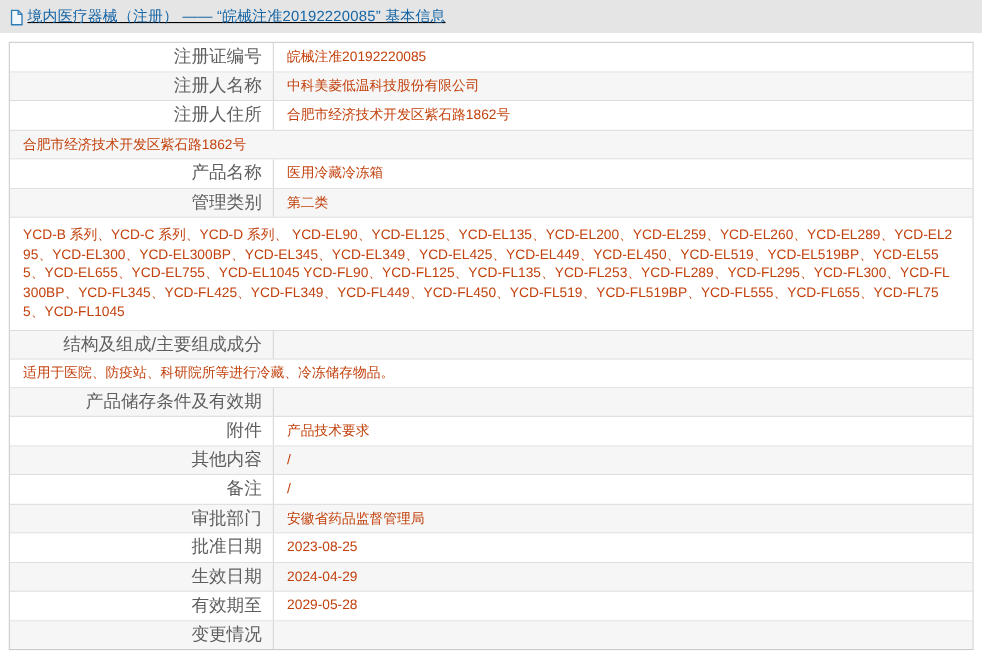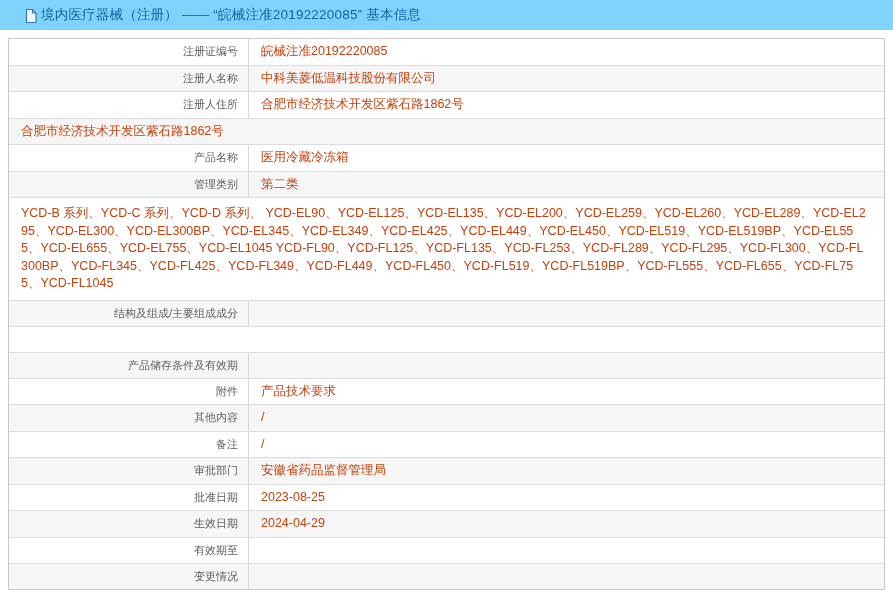--- a/index.html
+++ b/index.html
@@ -3,43 +3,43 @@
 <meta charset="utf-8">
 <style>
   html,body{margin:0;padding:0;}
   body{
     width:893px;height:595px;overflow:hidden;background:#ffffff;
     font-family:"Liberation Sans","DejaVu Sans",sans-serif;
     -webkit-font-smoothing:antialiased;
   }
   
   .header-band{
-    height:30px;background:#7dd3fc;display:flex;align-items:center;
-    padding-left:24px;box-sizing:border-box;
+    height:30px;background:#e5e5e5;display:flex;align-items:center;
+    padding-left:8px;box-sizing:border-box;text-decoration:underline;
   }
   .doc-icon{display:inline-flex;margin-right:3px;position:relative;top:1px;}
   .page-title{
     color:#1565a5;font-size:13.5px;letter-spacing:0.2px;white-space:nowrap;
   }
   
   .info-table{
     margin:8px 8px 4px 8px;
     border:1px solid #c9c9c9;
     background:#fff;
   }
   .row{
     display:flex;align-items:center;min-height:25px;
     border-bottom:1px solid #dcdcdc;
     background:#ffffff;
   }
   .row:last-child{border-bottom:none;}
   .row:nth-child(even){background:#f6f6f6;}
   .cell-label{
     flex:0 0 229px;text-align:right;padding-right:10px;
-    color:#5e5e5e;font-size:11px;
+    color:#5e5e5e;font-size:16px;
     border-right:1px solid #d8d8d8;align-self:stretch;
     display:flex;align-items:center;justify-content:flex-end;
     line-height:15px;
   }
   .cell-value{
     flex:1;padding:4px 14px 4px 12px;color:#c2410c;font-size:12.5px;
     line-height:17.5px;word-break:break-all;
   }
   .row-models .cell-value{padding-top:7px;padding-bottom:7px;}
 </style>
@@ -80,20 +80,21 @@
     <div class="cell-label">管理类别</div>
     <div class="cell-value">第二类</div>
   </div>
   <div class="row row-models">
     <div class="cell-value">YCD-B 系列、YCD-C 系列、YCD-D 系列、 YCD-EL90、YCD-EL125、YCD-EL135、YCD-EL200、YCD-EL259、YCD-EL260、YCD-EL289、YCD-EL295、YCD-EL300、YCD-EL300BP、YCD-EL345、YCD-EL349、YCD-EL425、YCD-EL449、YCD-EL450、YCD-EL519、YCD-EL519BP、YCD-EL555、YCD-EL655、YCD-EL755、YCD-EL1045 YCD-FL90、YCD-FL125、YCD-FL135、YCD-FL253、YCD-FL289、YCD-FL295、YCD-FL300、YCD-FL300BP、YCD-FL345、YCD-FL425、YCD-FL349、YCD-FL449、YCD-FL450、YCD-FL519、YCD-FL519BP、YCD-FL555、YCD-FL655、YCD-FL755、YCD-FL1045</div>
   </div>
   <div class="row">
     <div class="cell-label">结构及组成/主要组成成分</div>
   </div>
   <div class="row">
+    <div class="cell-value">适用于医院、防疫站、科研院所等进行冷藏、冷冻储存物品。</div>
   </div>
   <div class="row">
     <div class="cell-label">产品储存条件及有效期</div>
     <div class="cell-value"></div>
   </div>
   <div class="row">
     <div class="cell-label">附件</div>
     <div class="cell-value">产品技术要求</div>
   </div>
   <div class="row">
@@ -111,19 +112,20 @@
   <div class="row">
     <div class="cell-label">批准日期</div>
     <div class="cell-value">2023-08-25</div>
   </div>
   <div class="row">
     <div class="cell-label">生效日期</div>
     <div class="cell-value">2024-04-29</div>
   </div>
   <div class="row">
     <div class="cell-label">有效期至</div>
+    <div class="cell-value">2029-05-28</div>
   </div>
   <div class="row">
     <div class="cell-label">变更情况</div>
     <div class="cell-value"></div>
   </div>
 
 </div>
 
 </body></html>

